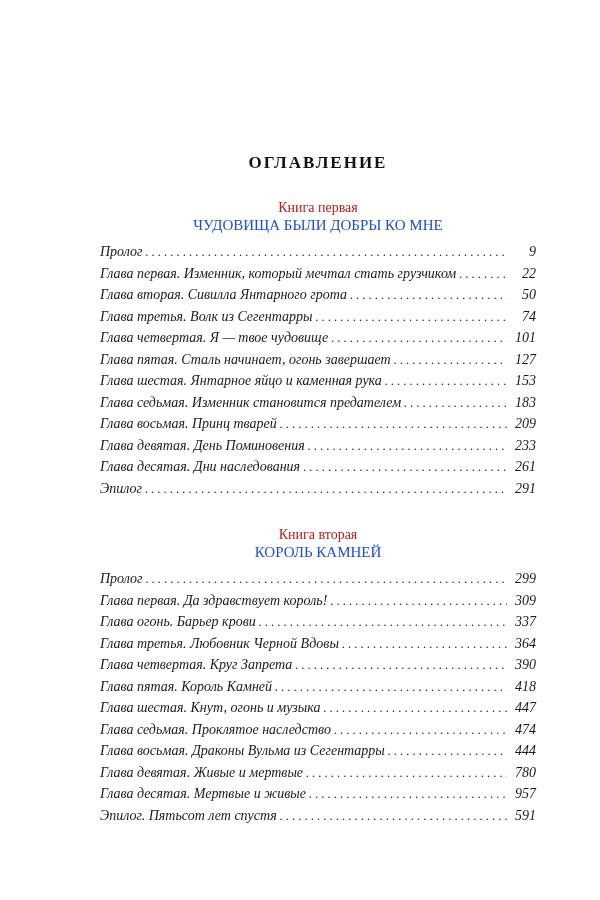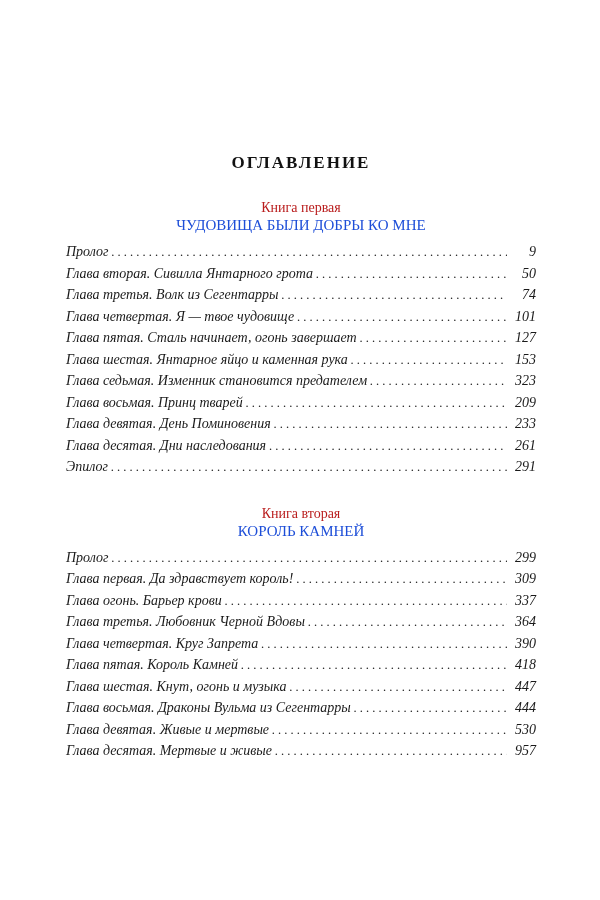--- a/index.html
+++ b/index.html
@@ -11,21 +11,21 @@
     width: 600px;
     height: 900px;
     font-family: "Liberation Serif", "DejaVu Serif", serif;
     color: #1a1a1a;
     overflow: hidden;
   }
   .page {
     box-sizing: border-box;
     width: 600px;
     height: 900px;
-    padding: 153px 64px 0 66px;
+    padding: 153px 64px 0 100px;
     background: #ffffff;
   }
   .page-title {
     margin: 0 0 26px 0;
     text-align: center;
     font-size: 17px;
     font-weight: bold;
     letter-spacing: 2px;
     color: #111;
   }
@@ -85,20 +85,25 @@
       <section class="book">
         <div class="book-label">Книга первая</div>
         <div class="book-name">ЧУДОВИЩА БЫЛИ ДОБРЫ КО МНЕ</div>
         <div class="entries">
           <div class="toc-row">
             <span class="toc-title">Пролог</span>
             <span class="toc-dots"></span>
             <span class="toc-page">9</span>
           </div>
           <div class="toc-row">
+            <span class="toc-title">Глава первая. Изменник, который мечтал стать грузчиком</span>
+            <span class="toc-dots"></span>
+            <span class="toc-page">22</span>
+          </div>
+          <div class="toc-row">
             <span class="toc-title">Глава вторая. Сивилла Янтарного грота</span>
             <span class="toc-dots"></span>
             <span class="toc-page">50</span>
           </div>
           <div class="toc-row">
             <span class="toc-title">Глава третья. Волк из Сегентарры</span>
             <span class="toc-dots"></span>
             <span class="toc-page">74</span>
           </div>
           <div class="toc-row">
@@ -112,21 +117,21 @@
             <span class="toc-page">127</span>
           </div>
           <div class="toc-row">
             <span class="toc-title">Глава шестая. Янтарное яйцо и каменная рука</span>
             <span class="toc-dots"></span>
             <span class="toc-page">153</span>
           </div>
           <div class="toc-row">
             <span class="toc-title">Глава седьмая. Изменник становится предателем</span>
             <span class="toc-dots"></span>
-            <span class="toc-page">323</span>
+            <span class="toc-page">183</span>
           </div>
           <div class="toc-row">
             <span class="toc-title">Глава восьмая. Принц тварей</span>
             <span class="toc-dots"></span>
             <span class="toc-page">209</span>
           </div>
           <div class="toc-row">
             <span class="toc-title">Глава девятая. День Поминовения</span>
             <span class="toc-dots"></span>
             <span class="toc-page">233</span>
@@ -176,30 +181,40 @@
             <span class="toc-title">Глава пятая. Король Камней</span>
             <span class="toc-dots"></span>
             <span class="toc-page">418</span>
           </div>
           <div class="toc-row">
             <span class="toc-title">Глава шестая. Кнут, огонь и музыка</span>
             <span class="toc-dots"></span>
             <span class="toc-page">447</span>
           </div>
           <div class="toc-row">
+            <span class="toc-title">Глава седьмая. Проклятое наследство</span>
+            <span class="toc-dots"></span>
+            <span class="toc-page">474</span>
+          </div>
+          <div class="toc-row">
             <span class="toc-title">Глава восьмая. Драконы Вульма из Сегентарры</span>
             <span class="toc-dots"></span>
             <span class="toc-page">444</span>
           </div>
           <div class="toc-row">
             <span class="toc-title">Глава девятая. Живые и мертвые</span>
             <span class="toc-dots"></span>
-            <span class="toc-page">530</span>
+            <span class="toc-page">780</span>
           </div>
           <div class="toc-row">
             <span class="toc-title">Глава десятая. Мертвые и живые</span>
             <span class="toc-dots"></span>
             <span class="toc-page">957</span>
+          </div>
+          <div class="toc-row">
+            <span class="toc-title">Эпилог. Пятьсот лет спустя</span>
+            <span class="toc-dots"></span>
+            <span class="toc-page">591</span>
           </div>
         </div>
       </section>
     </div>
 </div>
 
 </body></html>

